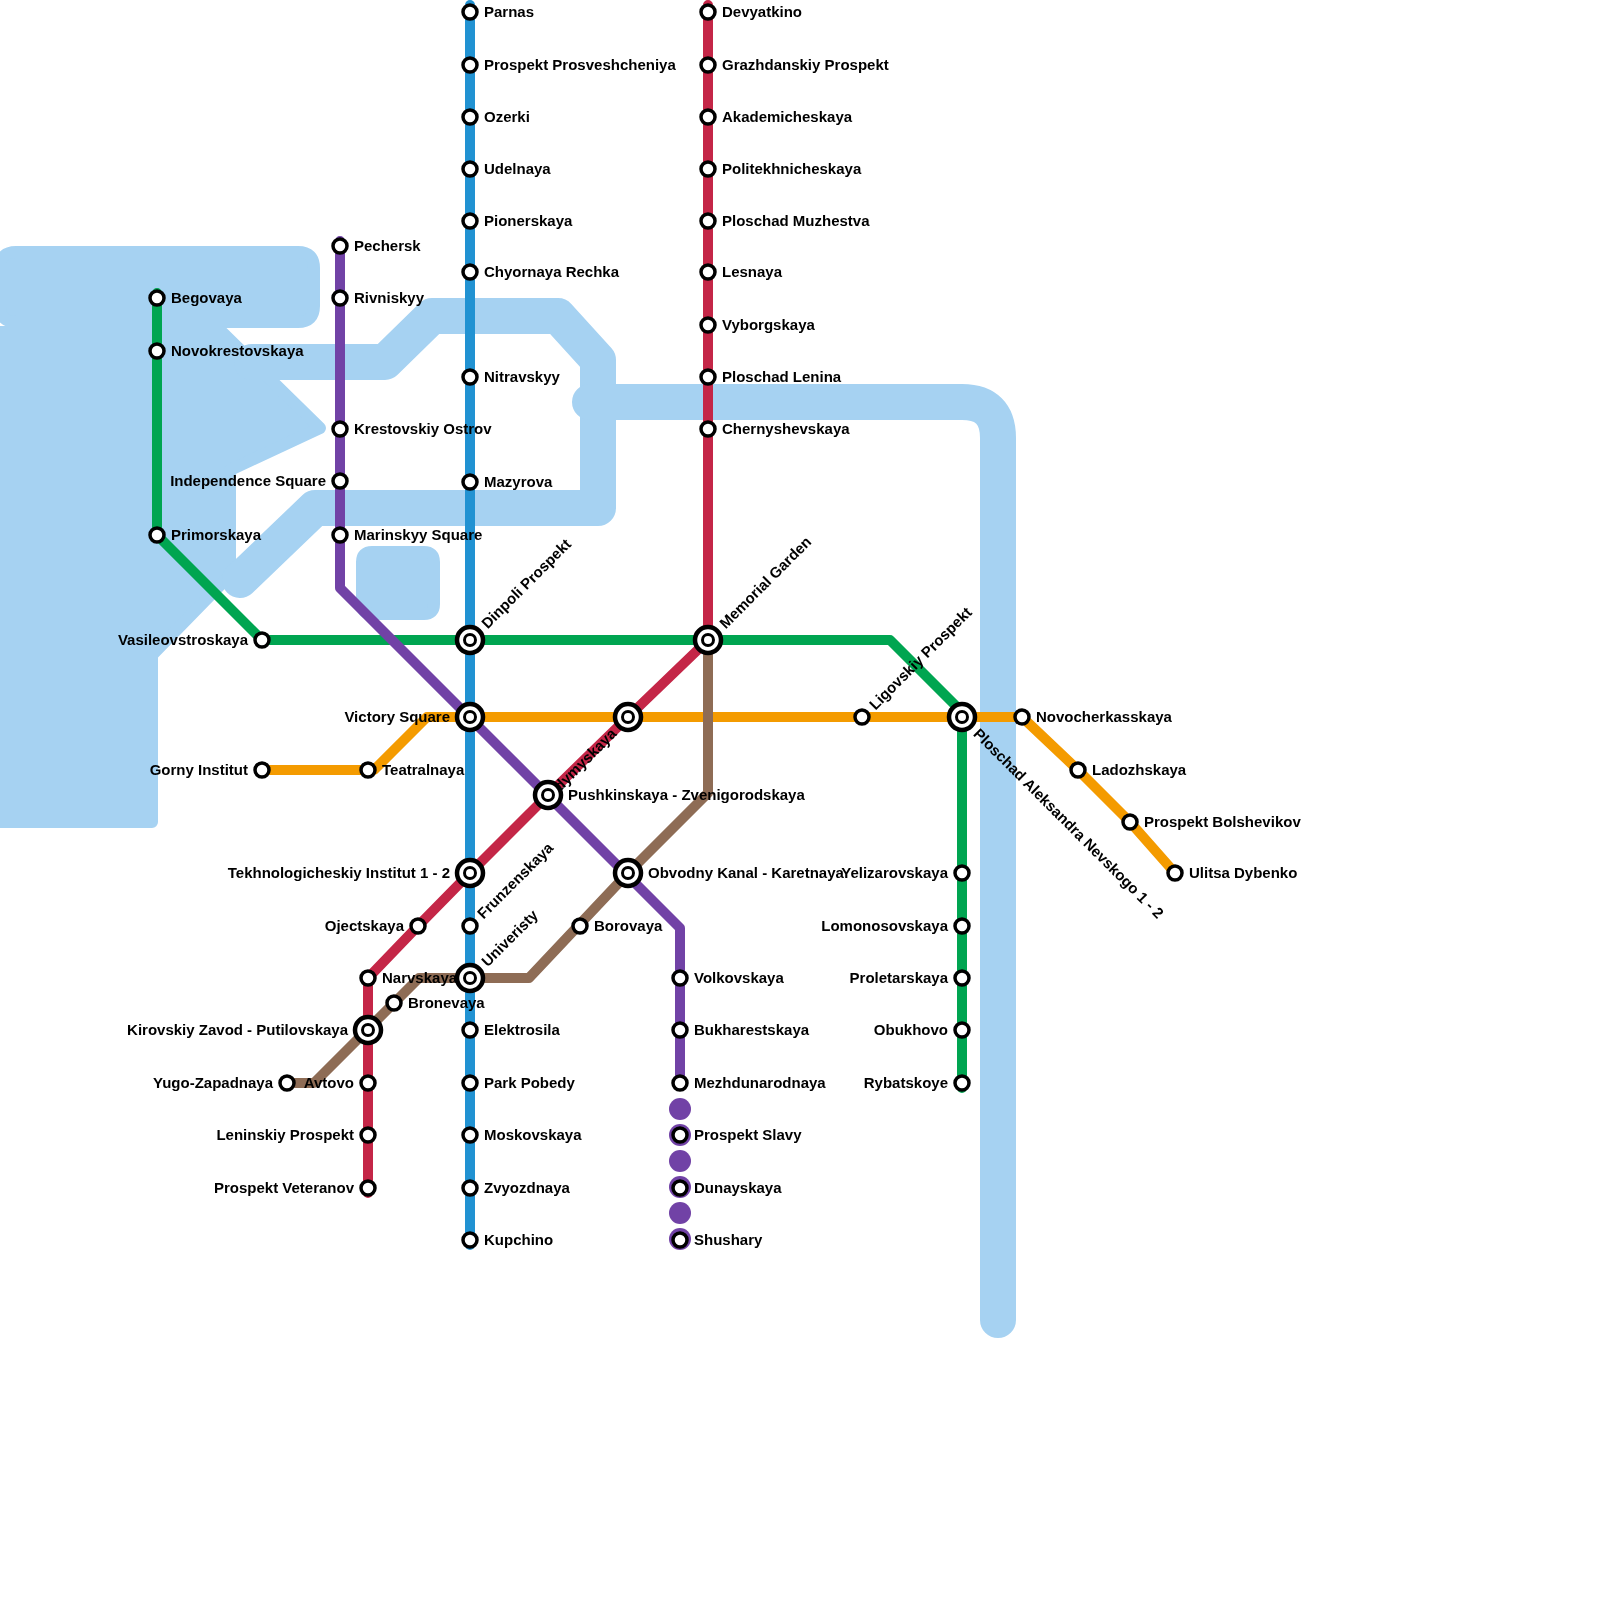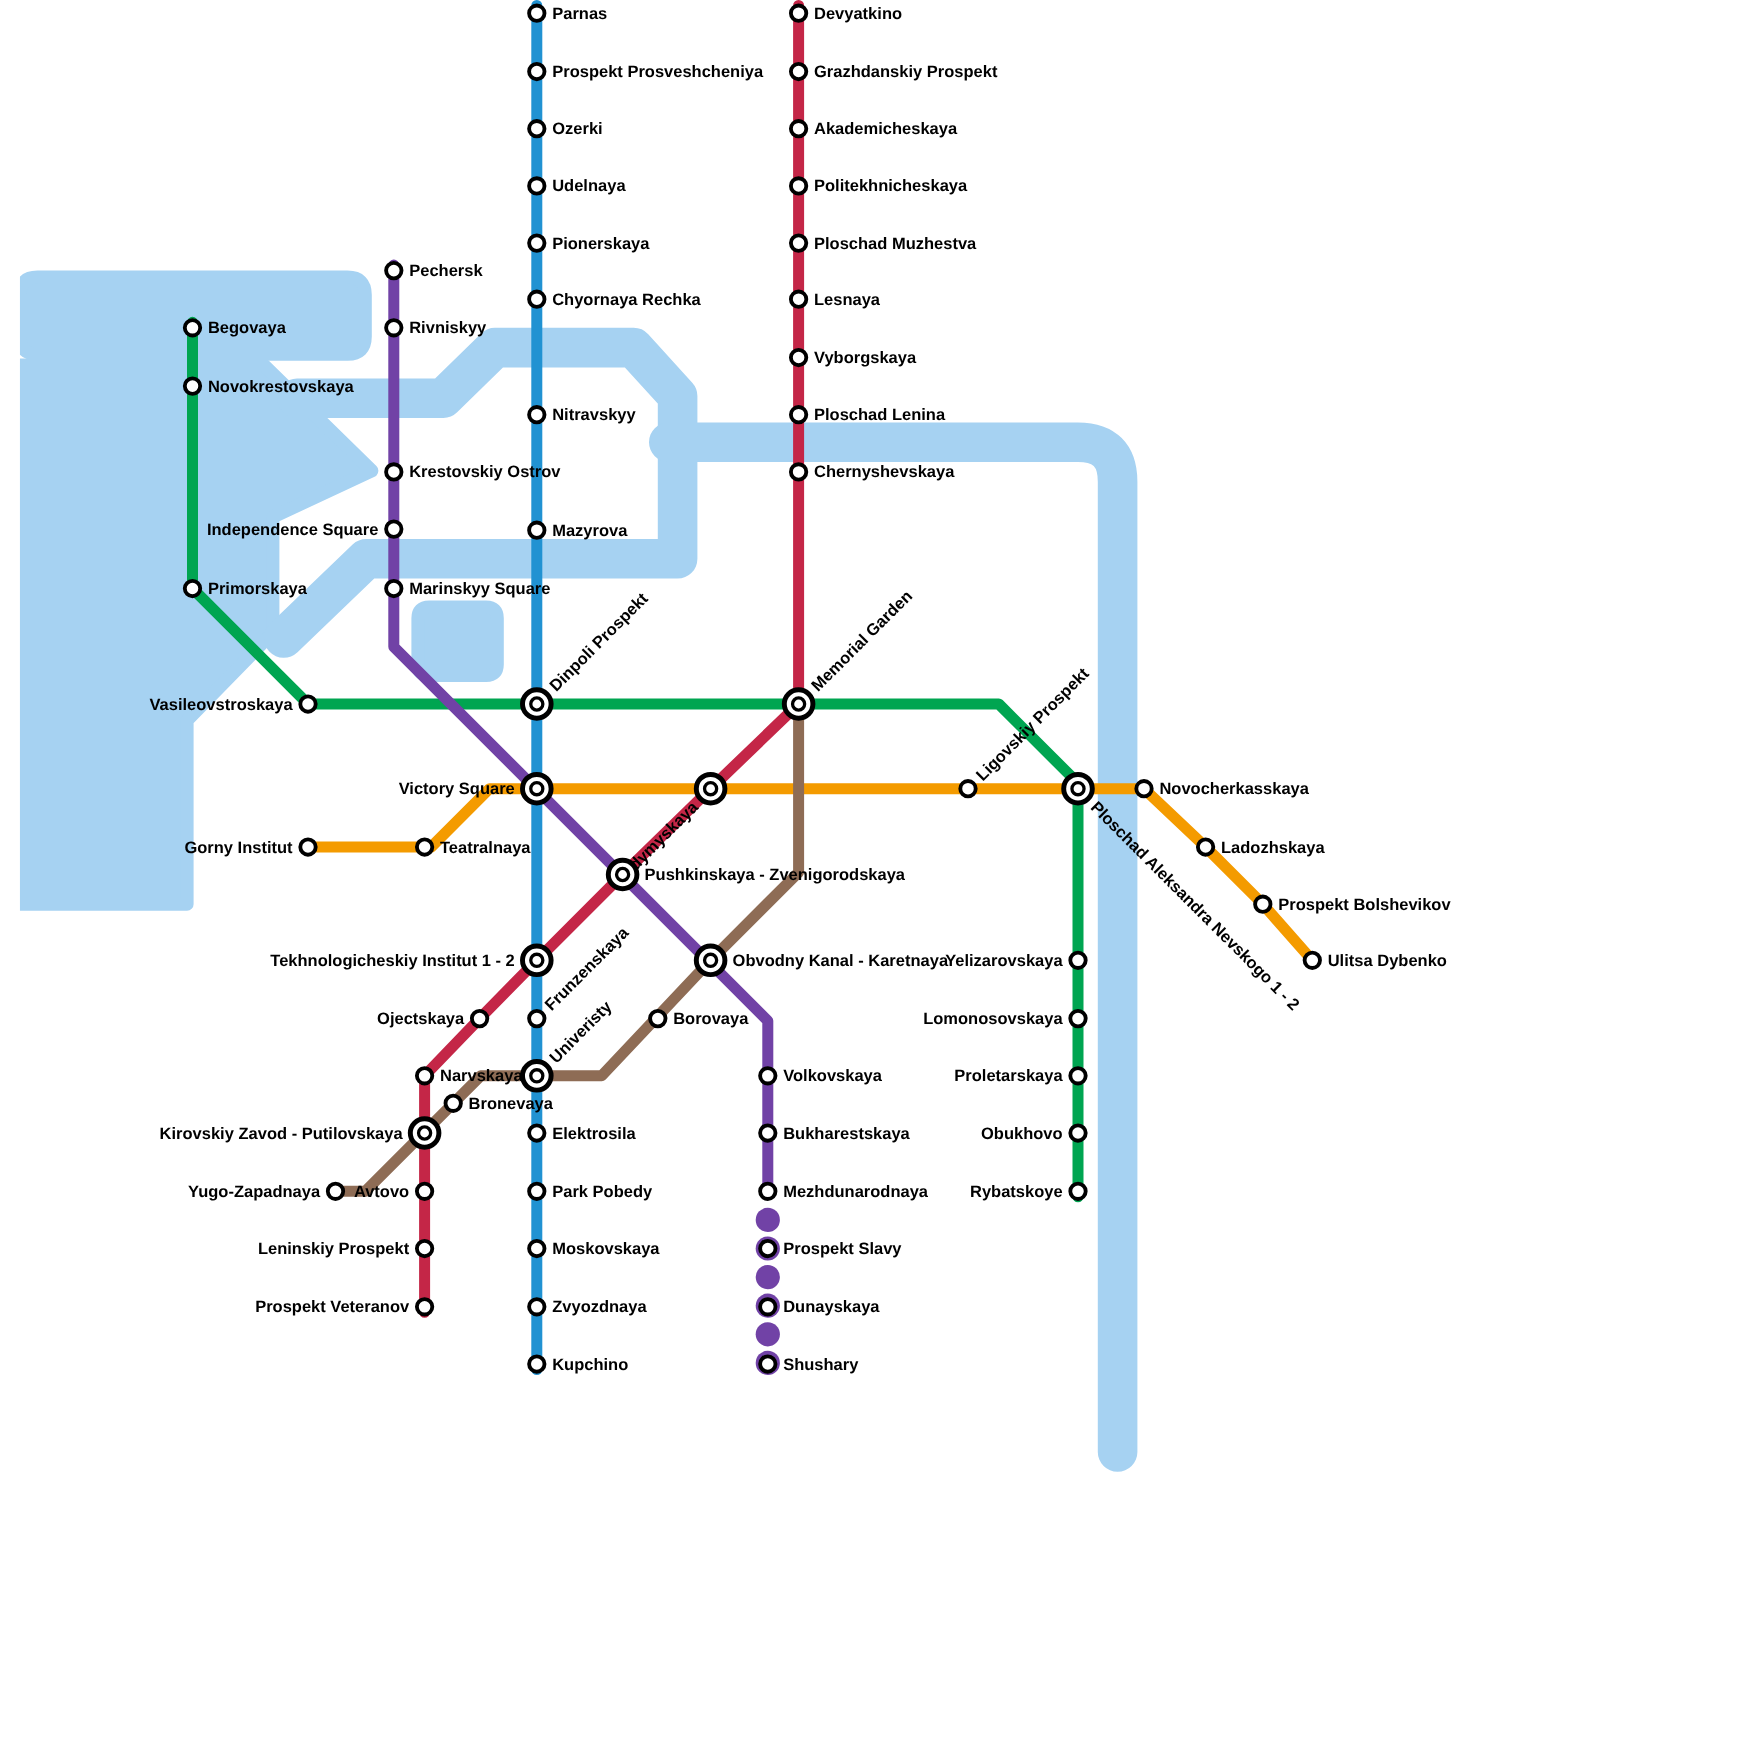--- a/index.html
+++ b/index.html
@@ -1,16 +1,16 @@
 <!DOCTYPE html>
 <html><head>
 <meta charset="utf-8">
 <style>
   html,body{margin:0;padding:0;background:#ffffff;}
-  .map-wrap{width:1444px;height:1600px;position:relative;background:#ffffff;overflow:hidden;margin-left:18px;}
+  .map-wrap{width:1444px;height:1600px;position:relative;background:#ffffff;overflow:hidden;}
   svg{display:block;}
   svg text{
     font-family:"Liberation Sans","DejaVu Sans",sans-serif;
     font-weight:bold;
     font-size:15px;
     fill:#000000;
   }
 </style>
 </head>
 <body>

